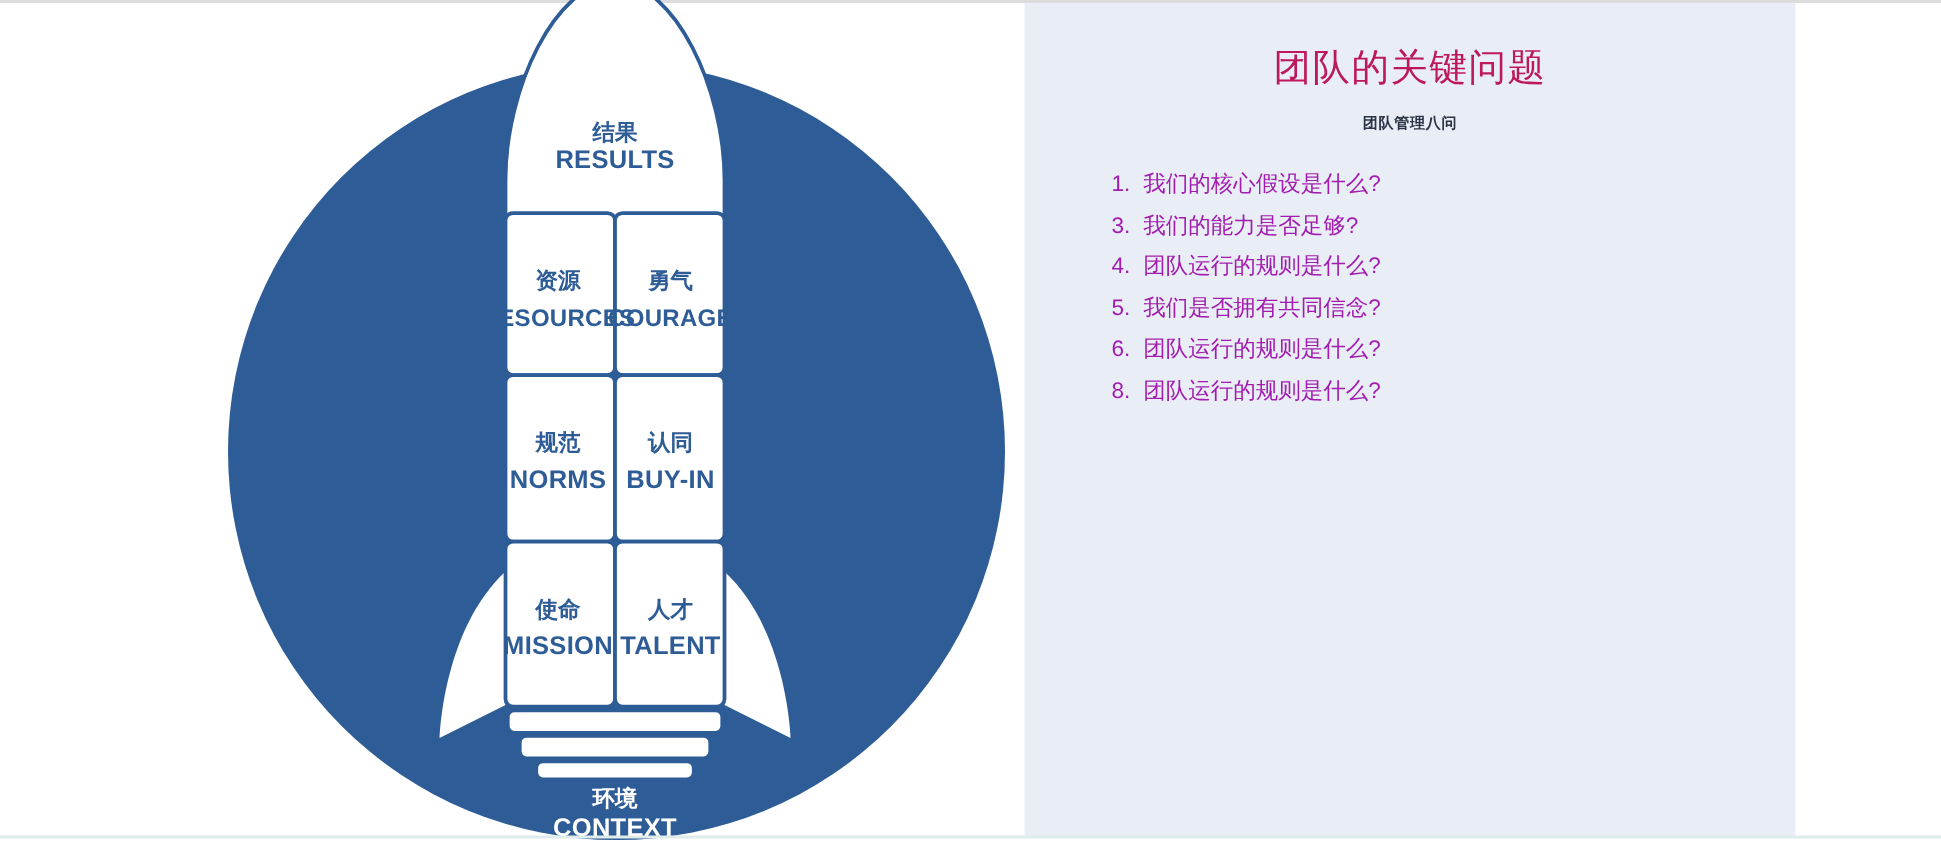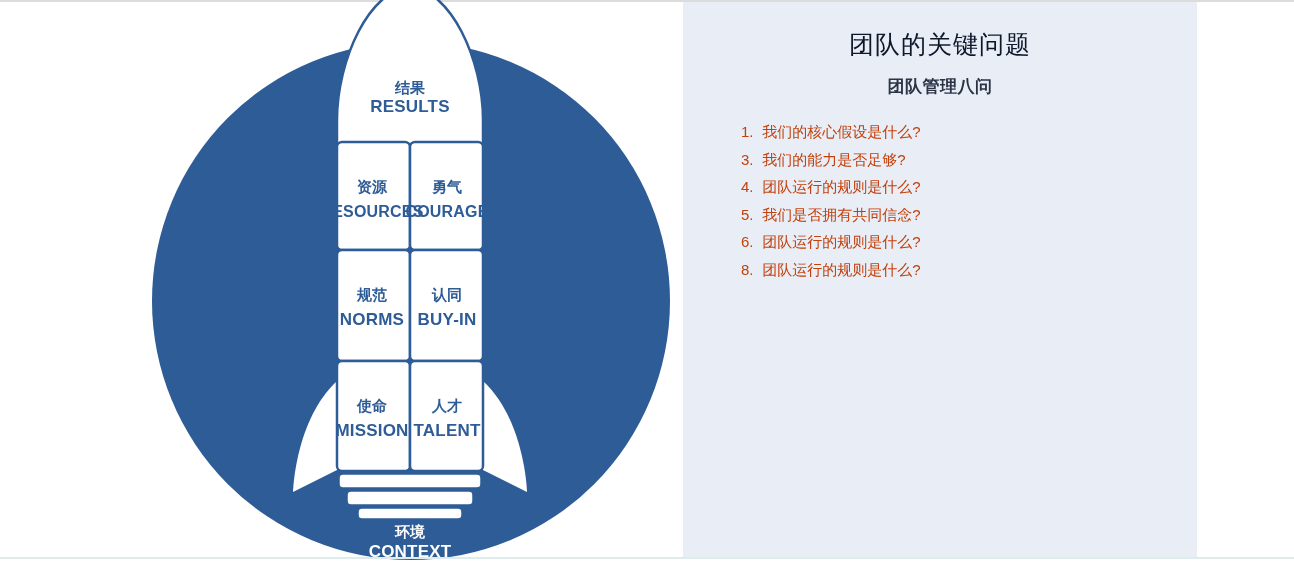--- a/index.html
+++ b/index.html
@@ -68,40 +68,40 @@
     width: 514px;
     height: 556px;
     background: #e8edf6;
   }
   #panel-title {
     margin: 0;
     padding: 26px 0 0 0;
     text-align: center;
     font-size: 25px;
     font-weight: normal;
-    color: #0f172a;
+    color: #be185d;
     letter-spacing: 1px;
   }
   #panel-subtitle {
     margin: 0;
     padding: 14px 0 0 0;
     text-align: center;
-    font-size: 17px;
+    font-size: 10px;
     font-weight: bold;
     color: #2b3445;
     letter-spacing: 0.5px;
   }
   #question-list {
     margin: 0;
     padding: 26px 0 0 58px;
     list-style: none;
   }
   #question-list li {
     font-size: 15px;
-    color: #c2410c;
+    color: #a21caf;
     line-height: 1.0;
     padding: 0 0 12.5px 0;
     white-space: nowrap;
   }
   #question-list li .qnum {
     display: inline-block;
     min-width: 17px;
   }
 </style>
 </head>

